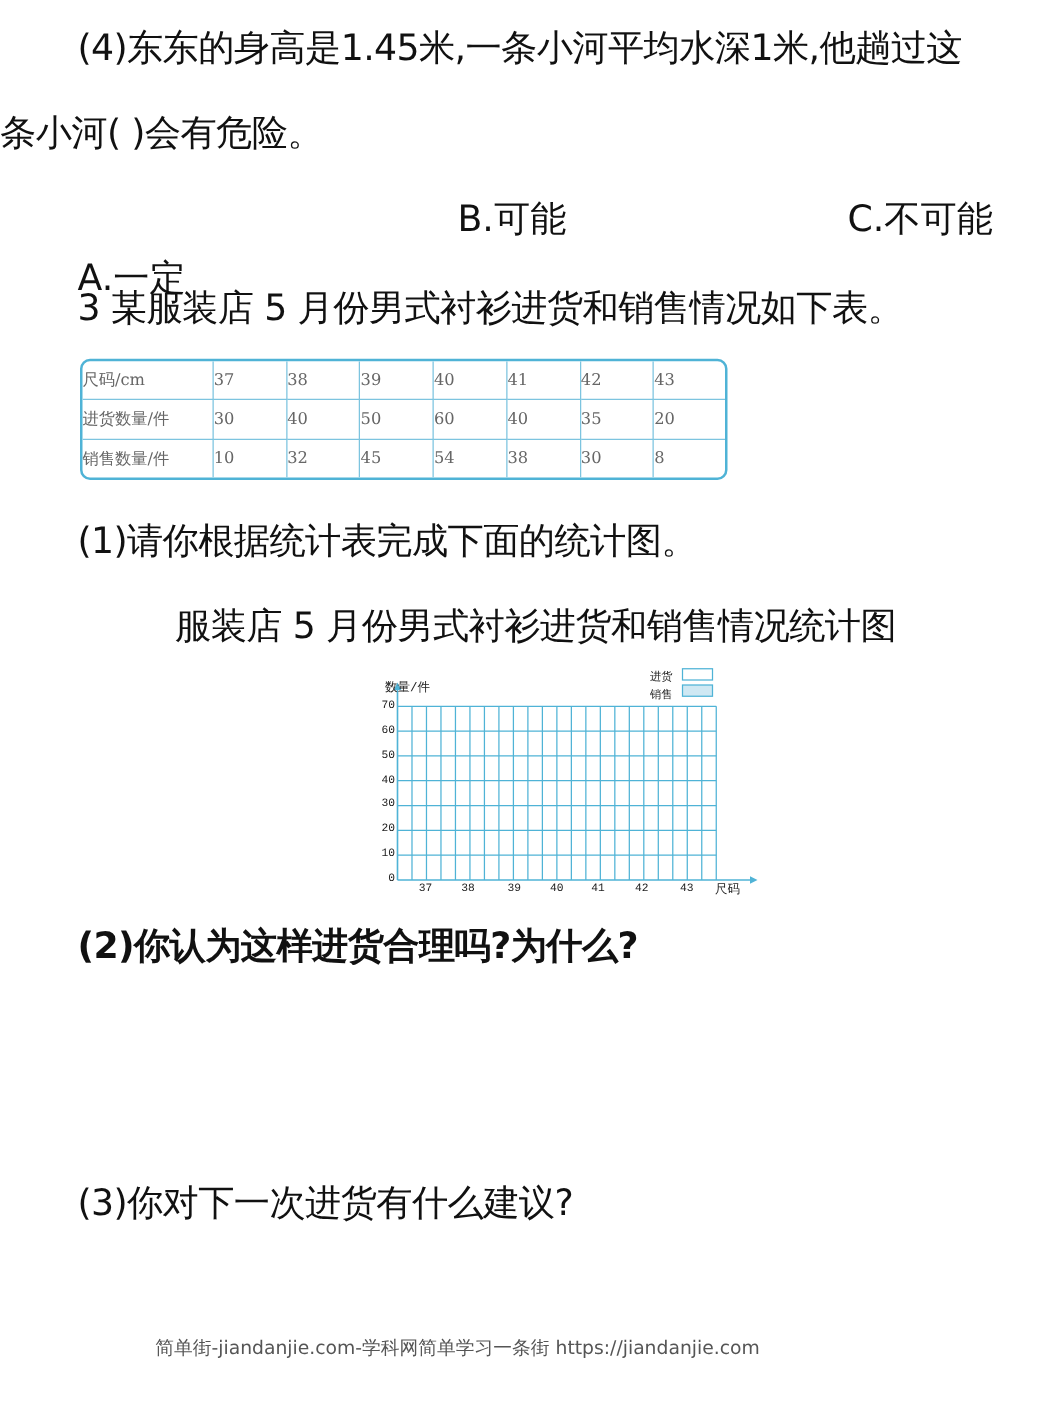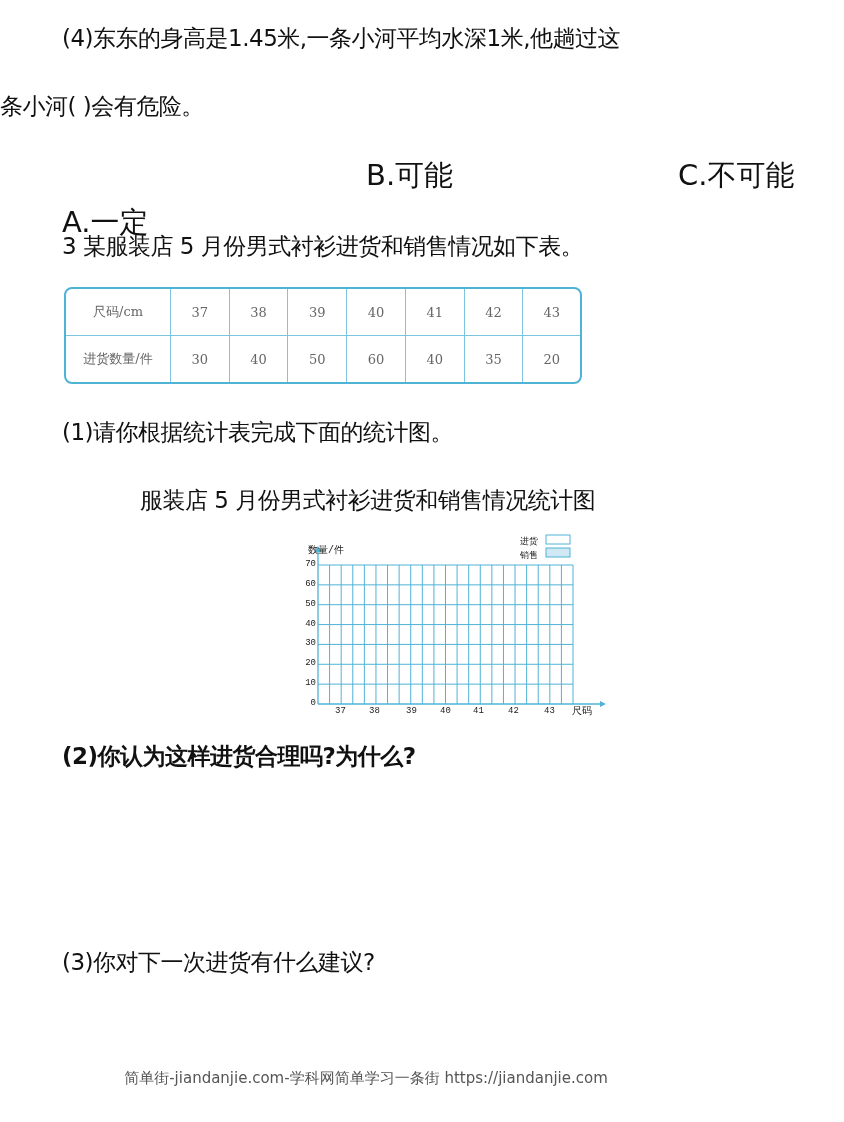--- a/index.html
+++ b/index.html
@@ -1,27 +1,27 @@
 <!DOCTYPE html>
 <html><head>
 <meta charset="utf-8">
 <style>
   html, body { margin:0; padding:0; background:#ffffff; }
   body { width:844px; height:1122px; position:relative; overflow:hidden;
          font-family:"DejaVu Sans", "Liberation Sans", sans-serif; color:#111; }
-  .line { position:absolute; font-size:23px; line-height:36px; white-space:nowrap; letter-spacing:-0.5px; }
+  .line { position:absolute; font-size:29px; line-height:36px; white-space:nowrap; letter-spacing:-0.5px; }
   .opt { position:absolute; font-size:29px; line-height:36px; white-space:nowrap; }
   .footer { position:absolute; left:0; width:732px; top:1069px; text-align:center;
             font-size:15px; color:#555; }
   
   .tbl { position:absolute; left:64px; top:287px; width:518px; height:97px;
          border:2.5px solid #4fb3d6; border-radius:8px; box-sizing:border-box; overflow:hidden; }
   .tbl table { border-collapse:collapse; width:100%; height:100%;
                font-family:"DejaVu Serif", "Liberation Serif", serif; font-size:13px; color:#666; }
-  .tbl td { border:1px solid #7cc4df; text-align:center; padding:0; }
+  .tbl td { border:1px solid #7cc4df; text-align:left; padding:0; }
   .tbl tr:first-child td { border-top:none; }
   .tbl tr:last-child td { border-bottom:none; }
   .tbl td:first-child { border-left:none; width:104px; }
   .tbl td:last-child { border-right:none; }
   
   .chart { position:absolute; left:290px; top:530px; width:320px; height:190px; }
   .chart svg { position:absolute; left:0; top:0; }
   .chart .lbl { position:absolute; font-family:Liberation Mono, monospace; color:#222; white-space:nowrap; }
 </style>
 </head>
@@ -51,20 +51,30 @@
     </tr>
     <tr>
       <td>进货数量/件</td>
       <td>30</td>
       <td>40</td>
       <td>50</td>
       <td>60</td>
       <td>40</td>
       <td>35</td>
       <td>20</td>
+    </tr>
+    <tr>
+      <td>销售数量/件</td>
+      <td>10</td>
+      <td>32</td>
+      <td>45</td>
+      <td>54</td>
+      <td>38</td>
+      <td>30</td>
+      <td>8</td>
     </tr>
   </tbody>
     </table>
 </div>
 
 <div class="line" style="left:62px; top:414px;">(1)请你根据统计表完成下面的统计图。</div>
 <div class="line" style="left:140px; top:482px;">服装店 5 月份男式衬衫进货和销售情况统计图</div>
 
 <div class="chart">
   <svg id="chart-svg" width="320" height="190">

